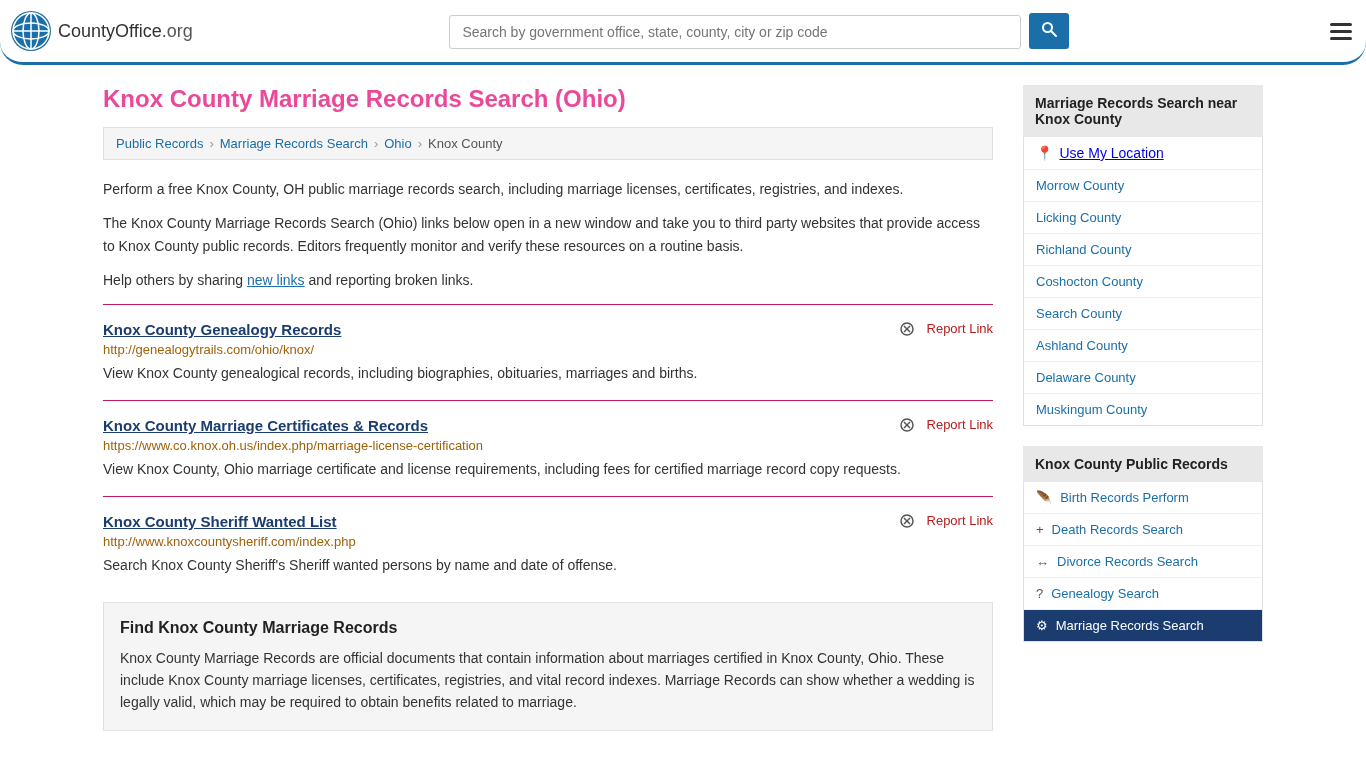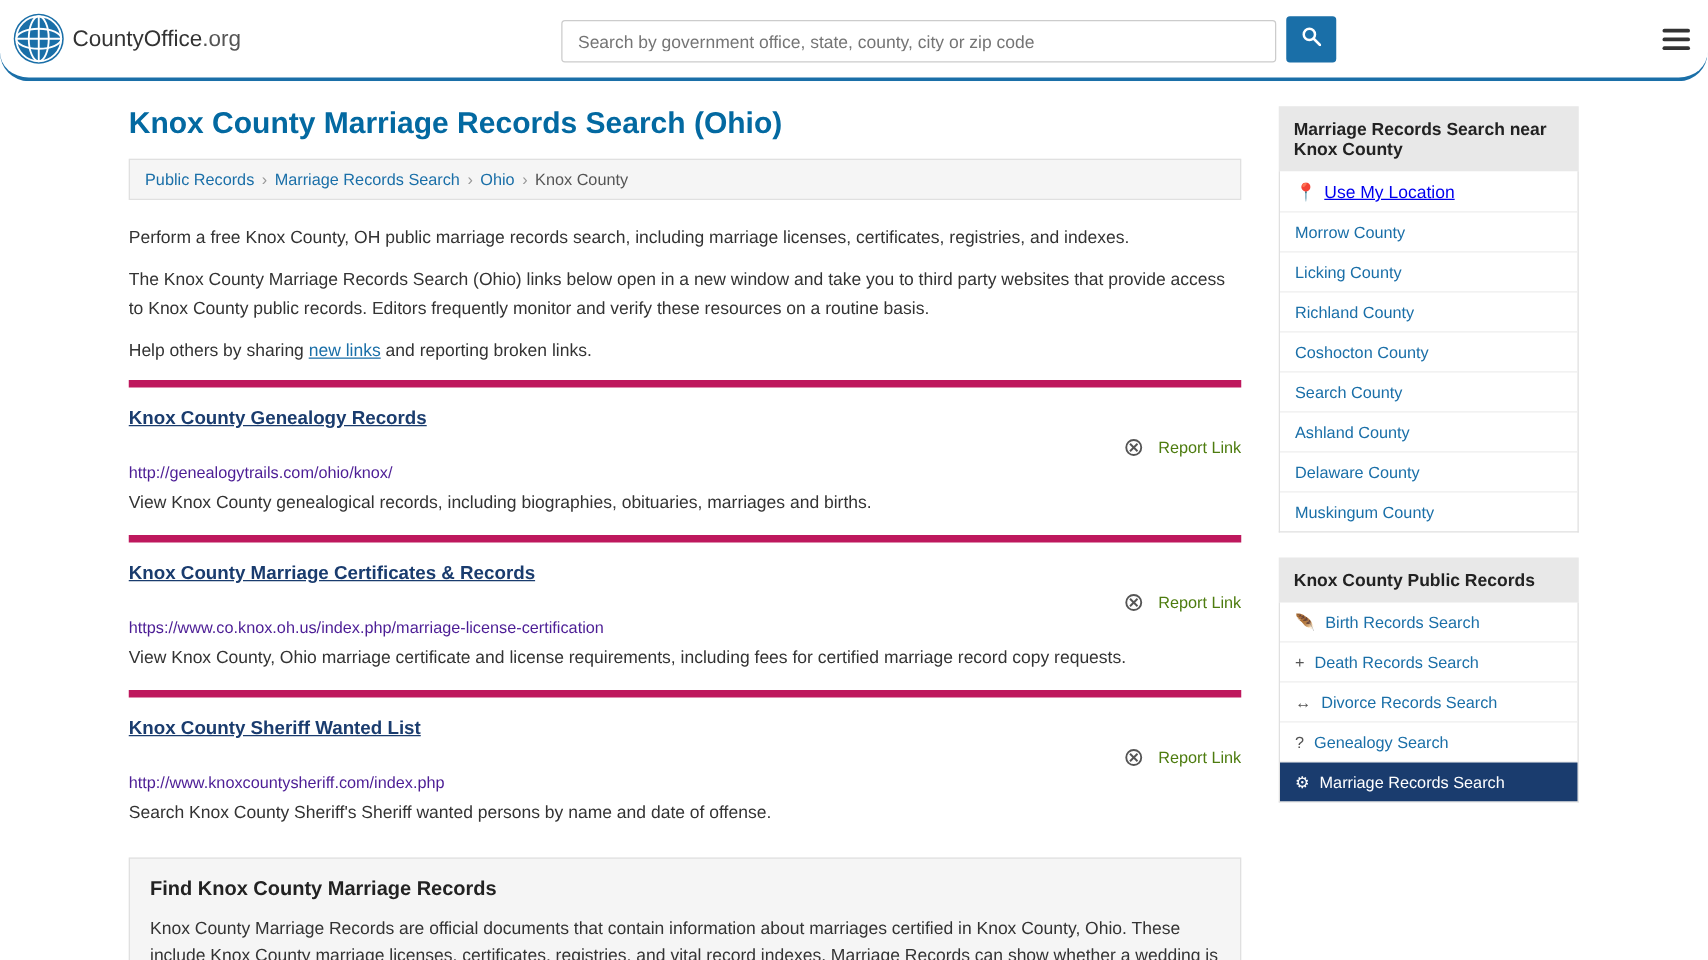--- a/index.html
+++ b/index.html
@@ -91,21 +91,21 @@
     }
     .sidebar {
       width: 240px;
       flex-shrink: 0;
     }
 
     
     .page-title {
       font-size: 24px;
       font-weight: bold;
-      color: #0369a1;
+      color: #ec4899;
       margin-bottom: 14px;
     }
 
     
     .breadcrumb {
       background: #f5f5f5;
       border: 1px solid #e0e0e0;
       padding: 8px 12px;
       margin-bottom: 18px;
       font-size: 13px;
@@ -128,48 +128,47 @@
       font-size: 14px;
       color: #333;
     }
     .description a {
       color: #1a6fa8;
       text-decoration: underline;
     }
 
     
     .record-item {
-      border-top: 6px solid #be185d;
+      border-top: 1px solid #be185d;
       padding: 16px 0;
     }
     .record-header {
       display: flex;
       justify-content: space-between;
       align-items: flex-start;
       margin-bottom: 4px;
     }
     .record-title a {
       font-size: 15px;
       font-weight: bold;
       color: #1a3c6e;
       text-decoration: underline;
       cursor: pointer;
     }
     .report-link {
       display: flex;
       align-items: center;
       gap: 12px;
-      color: #4d7c0f;
+      color: #b91c1c;
       font-size: 13px;
       cursor: pointer;
       white-space: nowrap;
-      margin-top: 24px;
     }
     .record-url {
-      color: #4c1d95;
+      color: #a16207;
       font-size: 13px;
       margin-bottom: 6px;
     }
     .record-desc {
       font-size: 14px;
       color: #333;
       line-height: 1.5;
     }
 
     
@@ -386,21 +385,21 @@
             <div class="sidebar-list-item"><a href="#">Muskingum County</a></div>
           </div>
       </div>
     </div>
 
     <div class="sidebar-section sidebar-pub-records">
       <div class="sidebar-section-title">Knox County Public Records</div>
       <div class="sidebar-list" id="pub-records-container">
           <div class="sidebar-list-item">
     <span class="pub-icon" style="color:#555">🪶</span>
-    <a href="#" style="color:#1a6fa8">Birth Records Search</a>
+    <a href="#" style="color:#1a6fa8">Birth Records Perform</a>
   </div>
           <div class="sidebar-list-item">
     <span class="pub-icon" style="color:#555">+</span>
     <a href="#" style="color:#1a6fa8">Death Records Search</a>
   </div>
           <div class="sidebar-list-item">
     <span class="pub-icon" style="color:#555">↔</span>
     <a href="#" style="color:#1a6fa8">Divorce Records Search</a>
   </div>
           <div class="sidebar-list-item">

